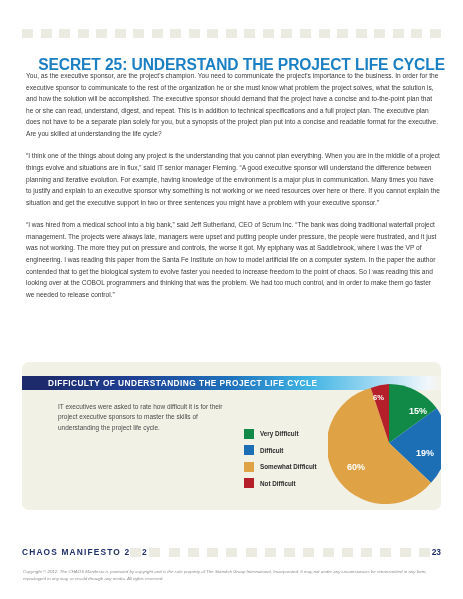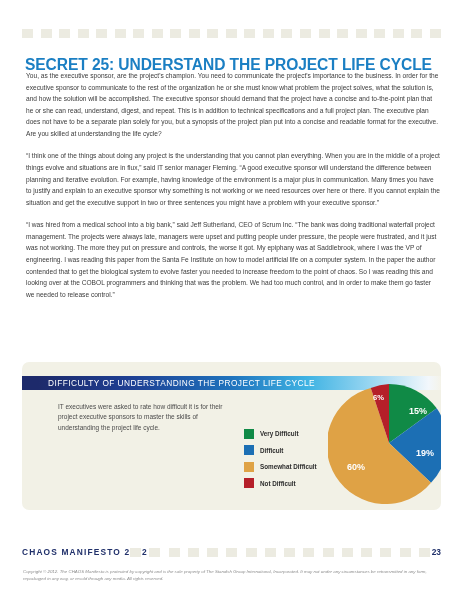--- a/index.html
+++ b/index.html
@@ -41,20 +41,21 @@
   
   .secret-title {
     position: absolute;
     left: 25px;
     top: 46px;
     width: 420px;
     font-size: 15.6px;
     font-weight: bold;
     letter-spacing: -0.1px;
     color: #1b7fc3;
+    text-align: right;
   }
 
   
   .body-copy {
     position: absolute;
     left: 26px;
     top: 70px;
     width: 414px;
     font-size: 6.6px;
     line-height: 11.55px;
@@ -84,21 +85,21 @@
     height: 14px;
     background: linear-gradient(to right,
       #1d2a6b 0%, #1d2a6b 4%, #1e3f93 26%,
       #1f73bd 50%, #3fb3e3 68%, #9ed8f2 84%, #f2f7fc 97%, #f4f3e9 100%);
   }
   .panel-header span {
     position: absolute;
     left: 14px;
     top: 2.2px;
     font-size: 8.3px;
-    font-weight: normal;
+    font-weight: bold;
     letter-spacing: 0.45px;
     color: #ffffff;
     white-space: nowrap;
     padding-left: 12px;
   }
   .panel-desc {
     position: absolute;
     left: 36px;
     top: 40px;
     width: 180px;

